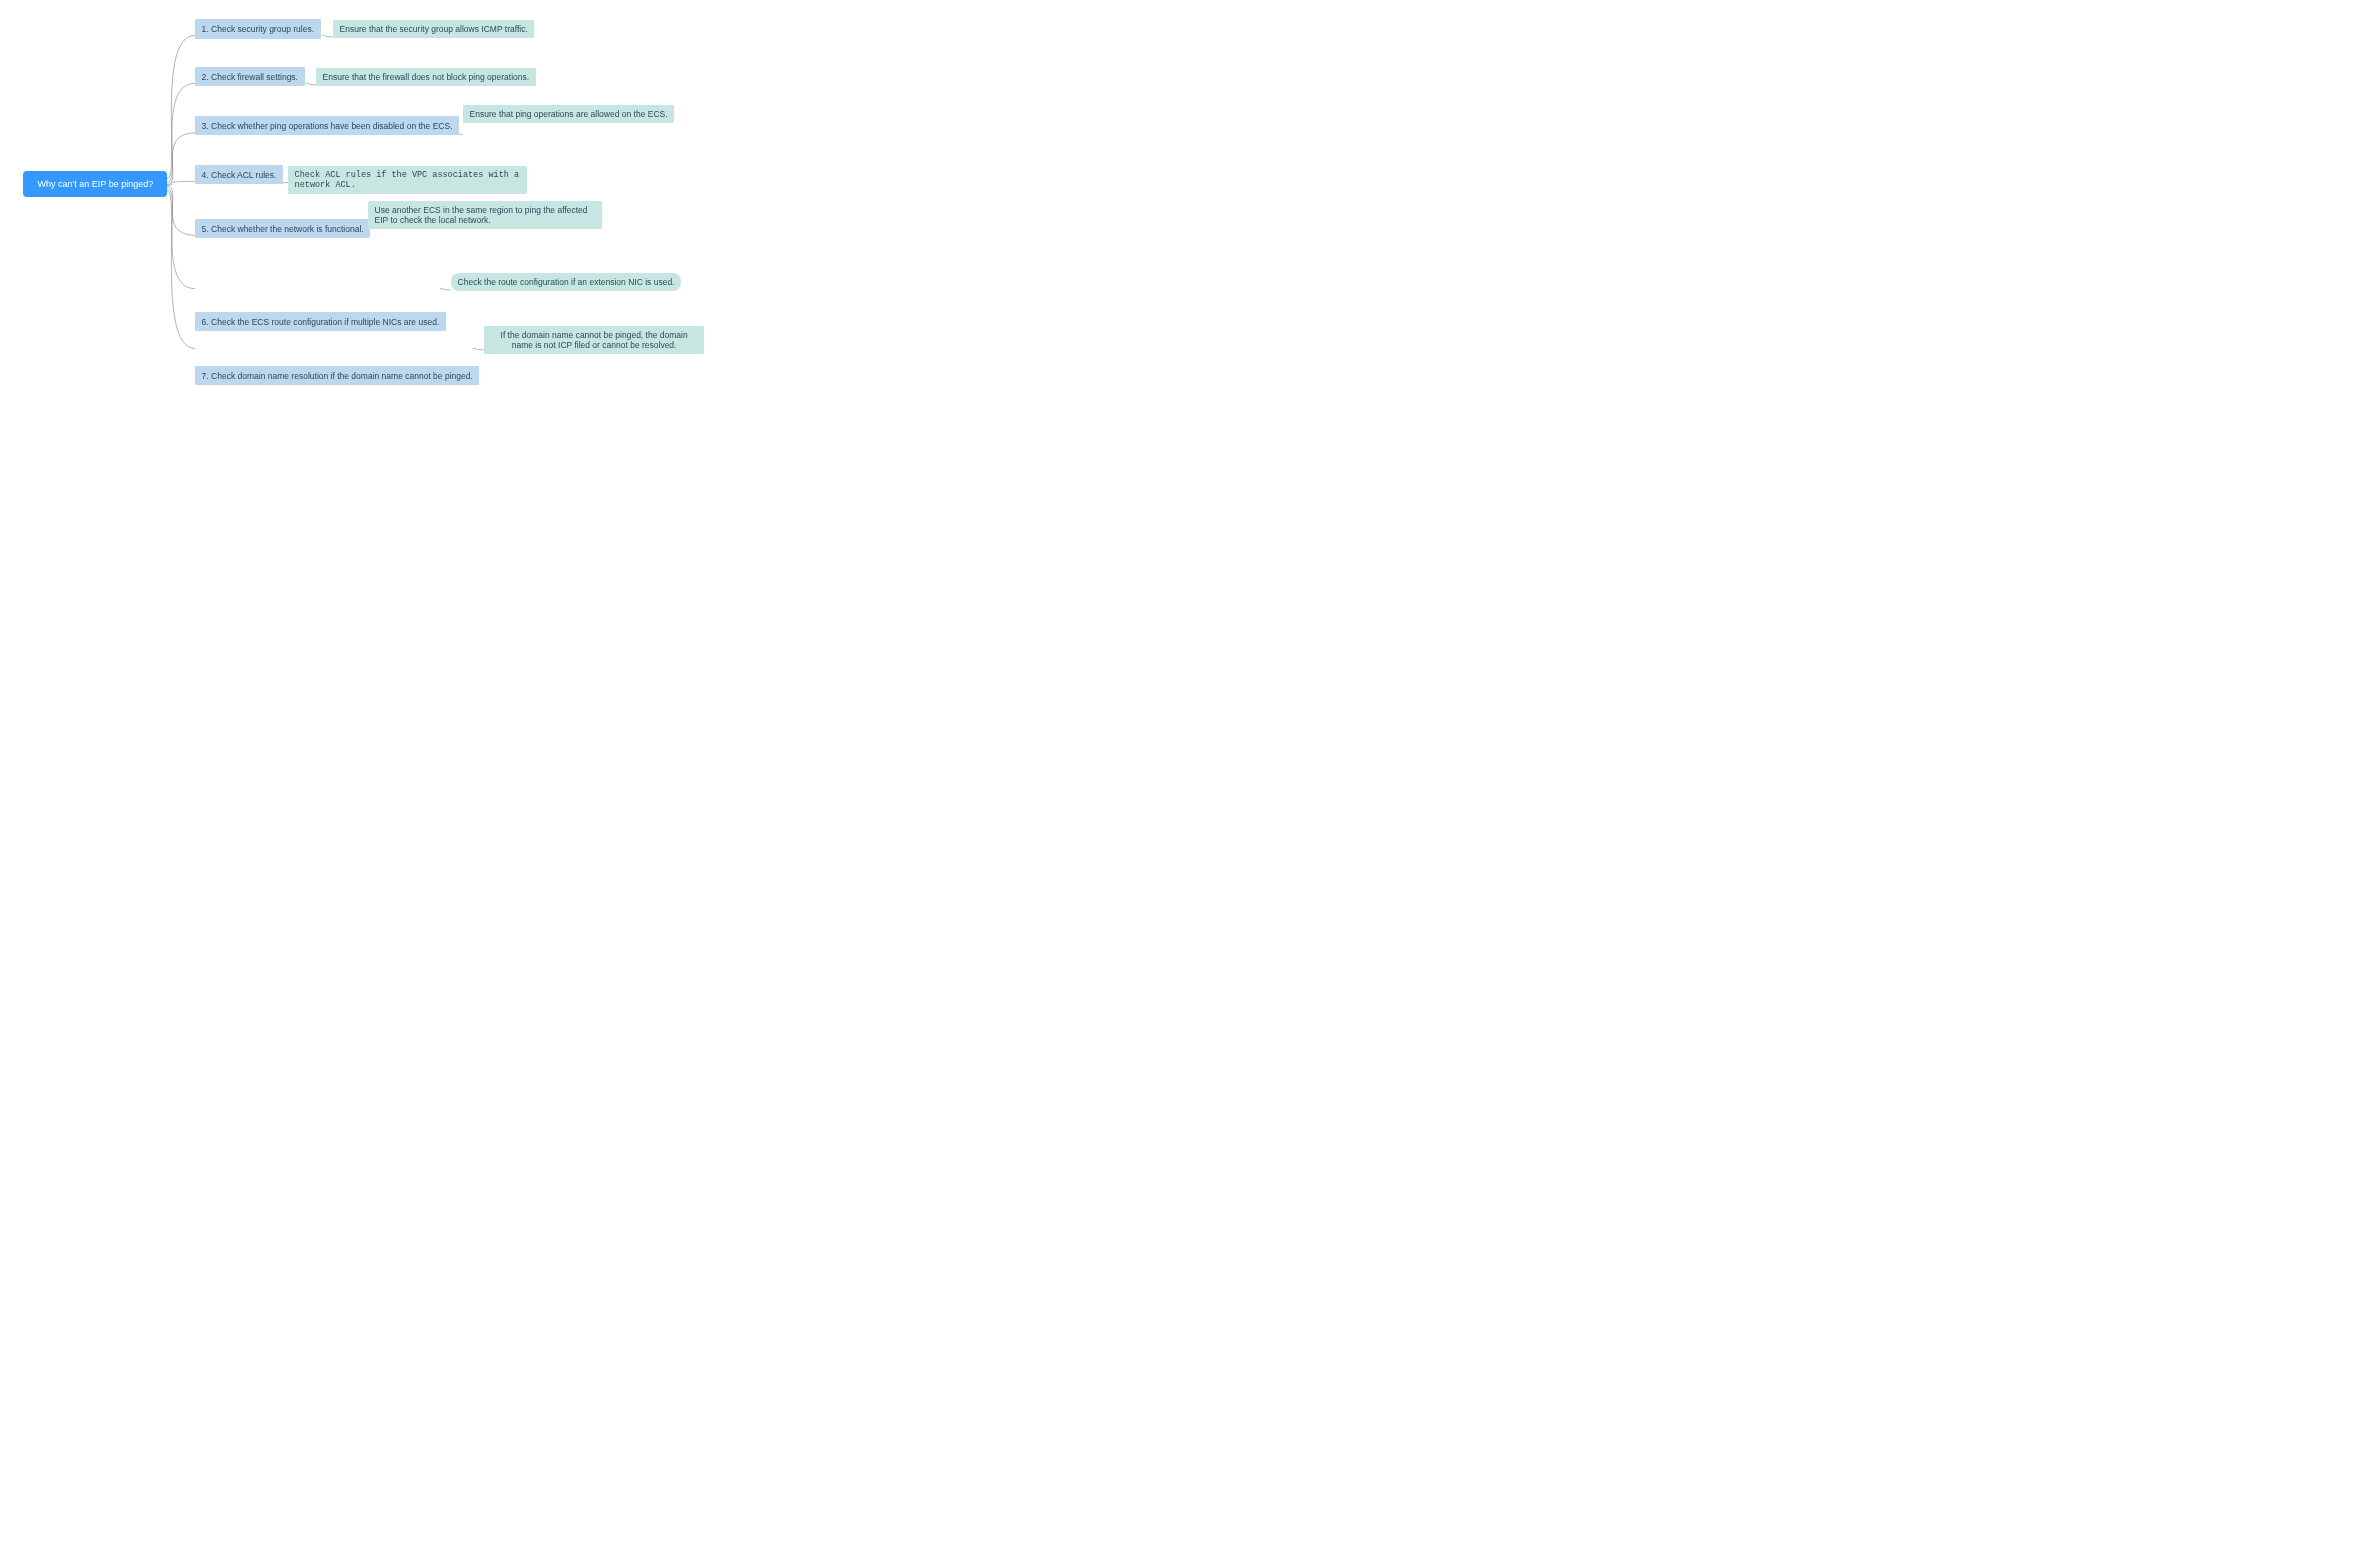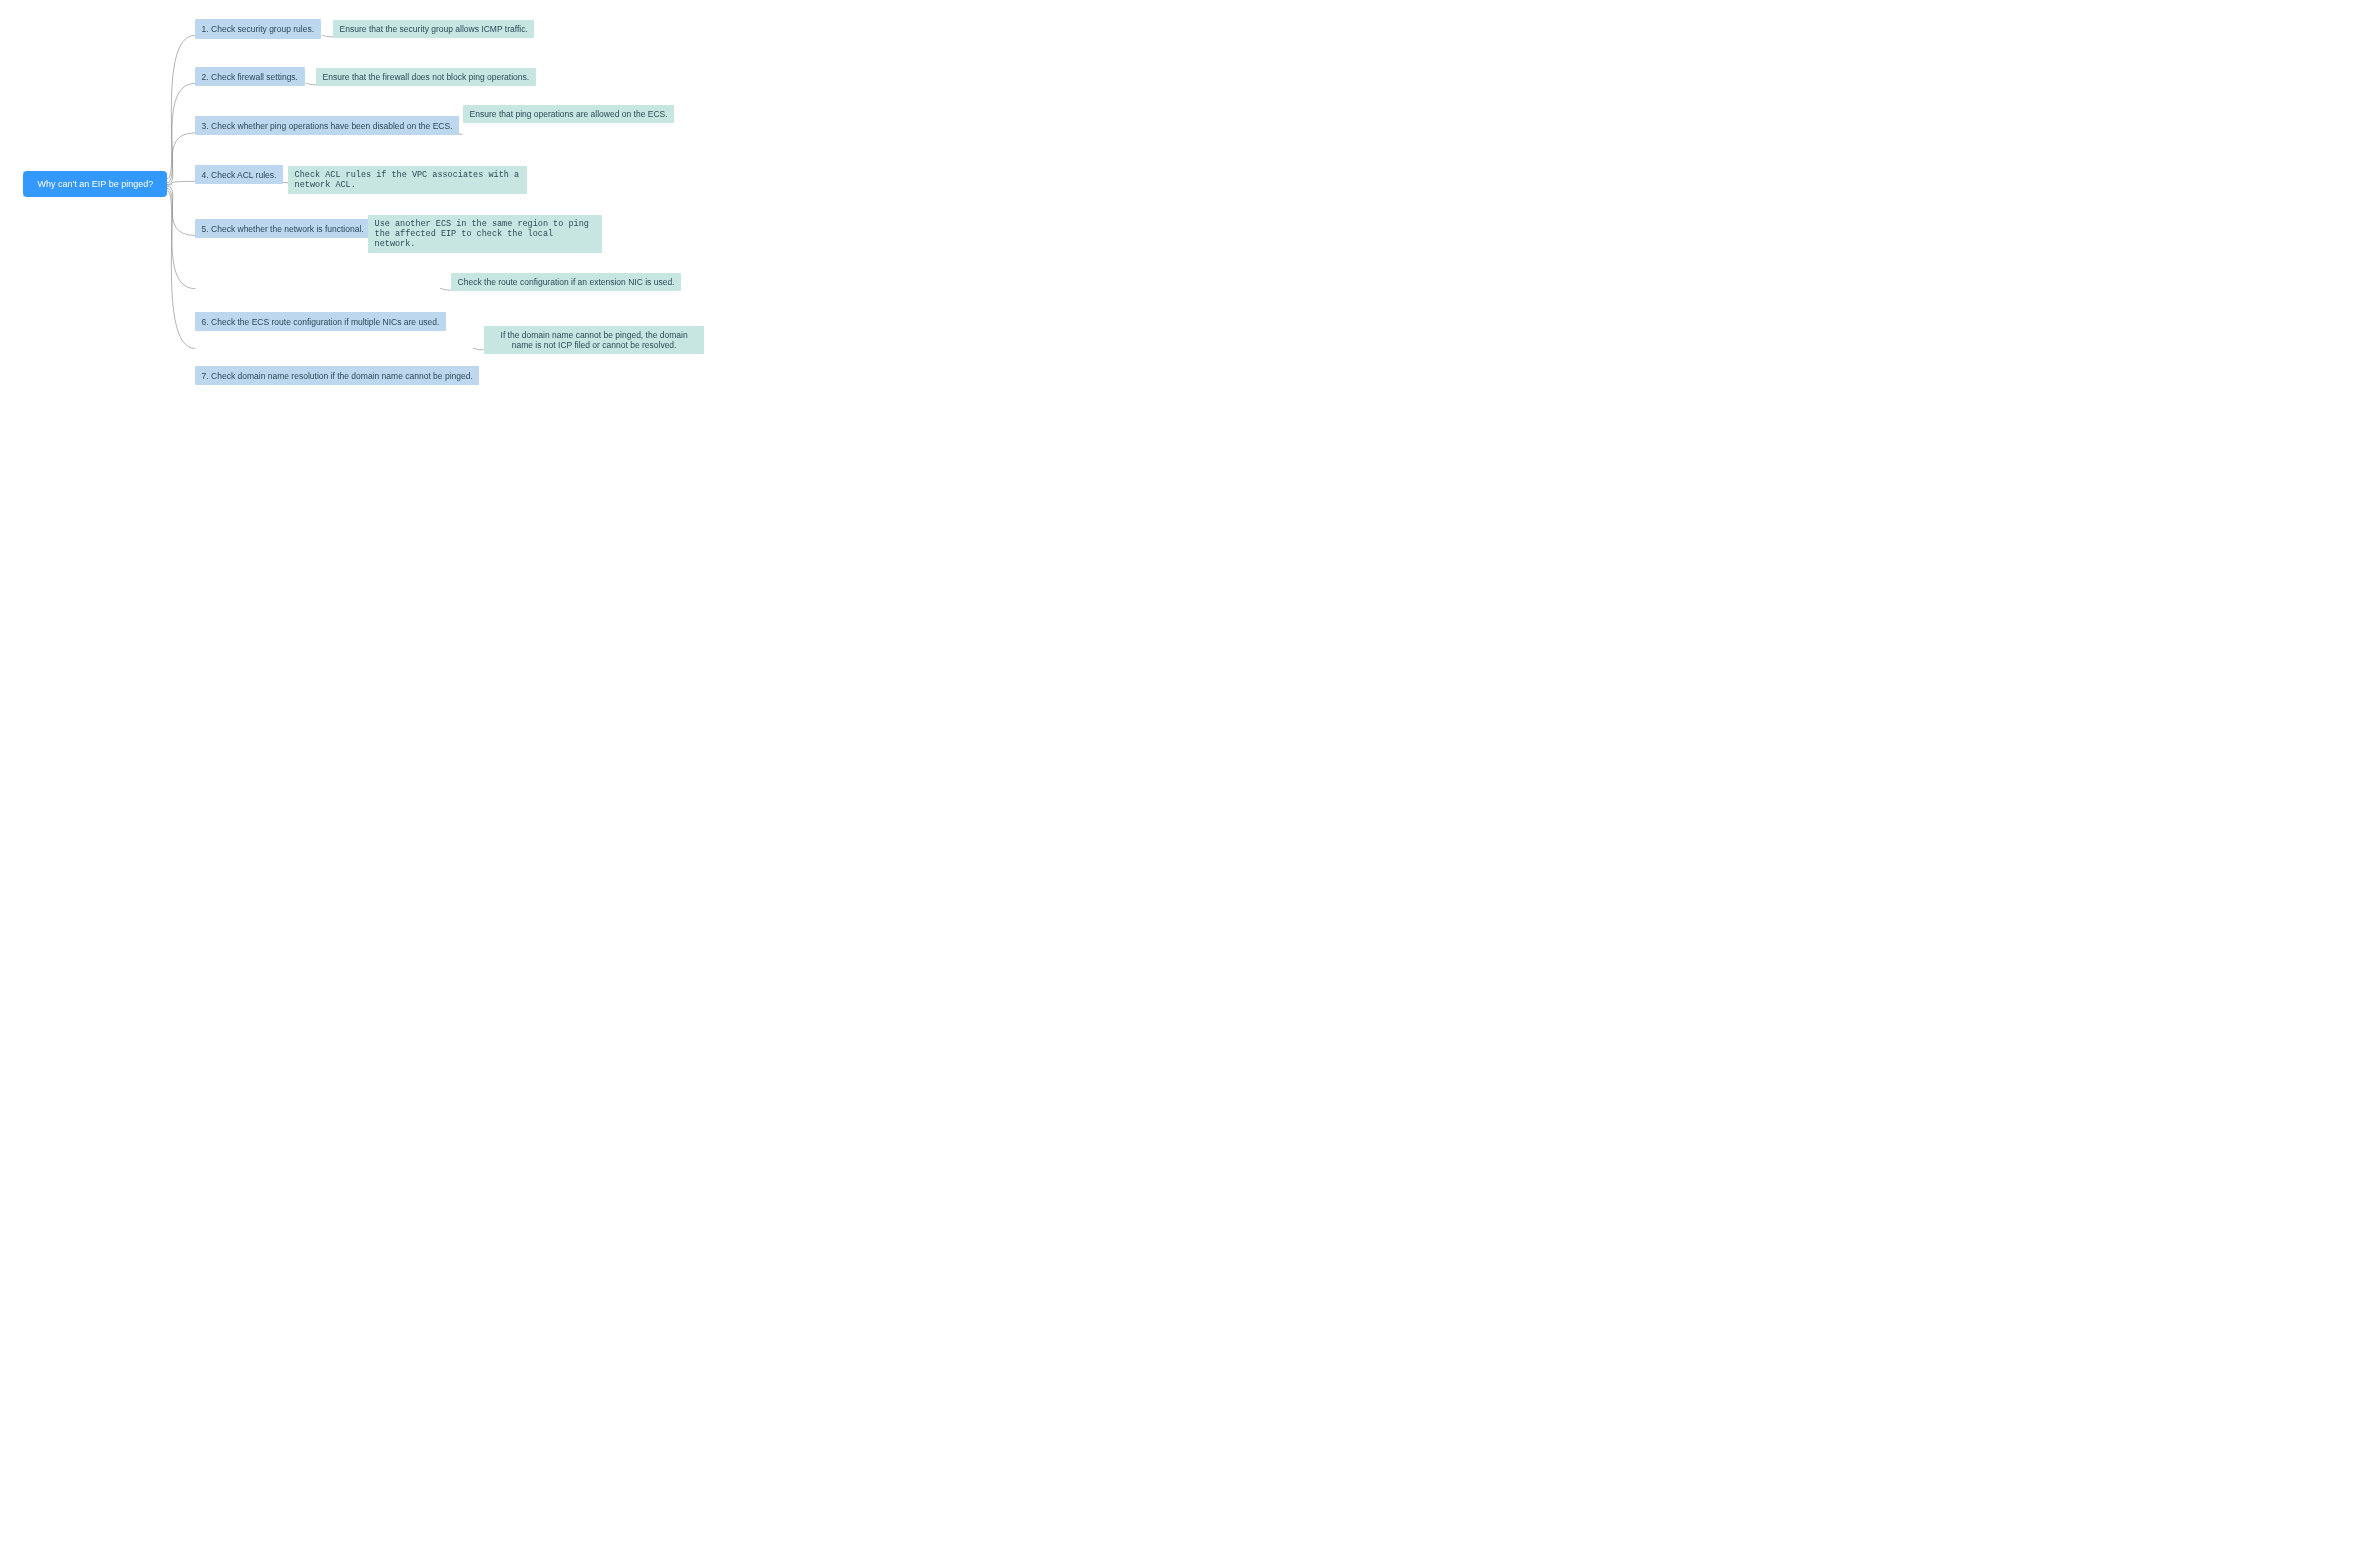--- a/index.html
+++ b/index.html
@@ -111,28 +111,28 @@
   <div class="step-box" style="left:181px; top:151px;">
     <span>4. Check ACL rules.</span>
   </div>
   <div class="detail-box" style="left:274px; top:152px;font-family:Liberation Mono, monospace;">
     <span>Check ACL rules if the VPC associates with a network ACL.</span>
   </div>
 
   <div class="step-box" style="left:181px; top:205px;">
     <span>5. Check whether the network is functional.</span>
   </div>
-  <div class="detail-box" style="left:354px; top:201px; width:221px;font-family:Liberation Mono, monospace;">
+  <div class="detail-box" style="left:354px; top:187px; width:221px;">
     <span>Use another ECS in the same region to ping the affected EIP to check the local network.</span>
   </div>
 
   <div class="step-box" style="left:181px; top:258px;margin-top:40px;">
     <span>6. Check the ECS route configuration if multiple NICs are used.</span>
   </div>
-  <div class="detail-box" style="left:437px; top:259px;">
+  <div class="detail-box" style="left:437px; top:259px;border-radius:8px;">
     <span>Check the route configuration if an extension NIC is used.</span>
   </div>
 
   <div class="step-box" style="left:181px; top:318px;margin-top:34px;">
     <span>7. Check domain name resolution if the domain name cannot be pinged.</span>
   </div>
   <div class="detail-box center" style="left:470px; top:312px; width:207px;">
     <span>If the domain name cannot be pinged, the domain name is not ICP filed or cannot be resolved.</span>
   </div>
 

